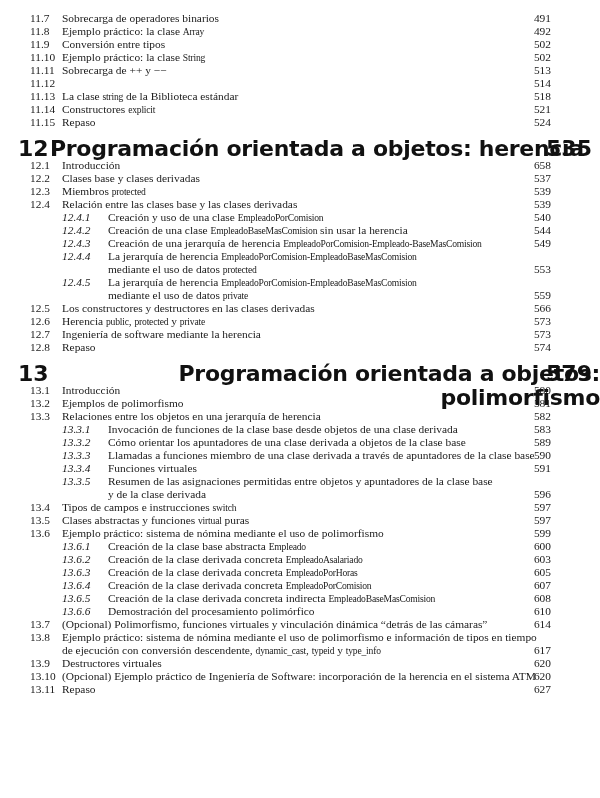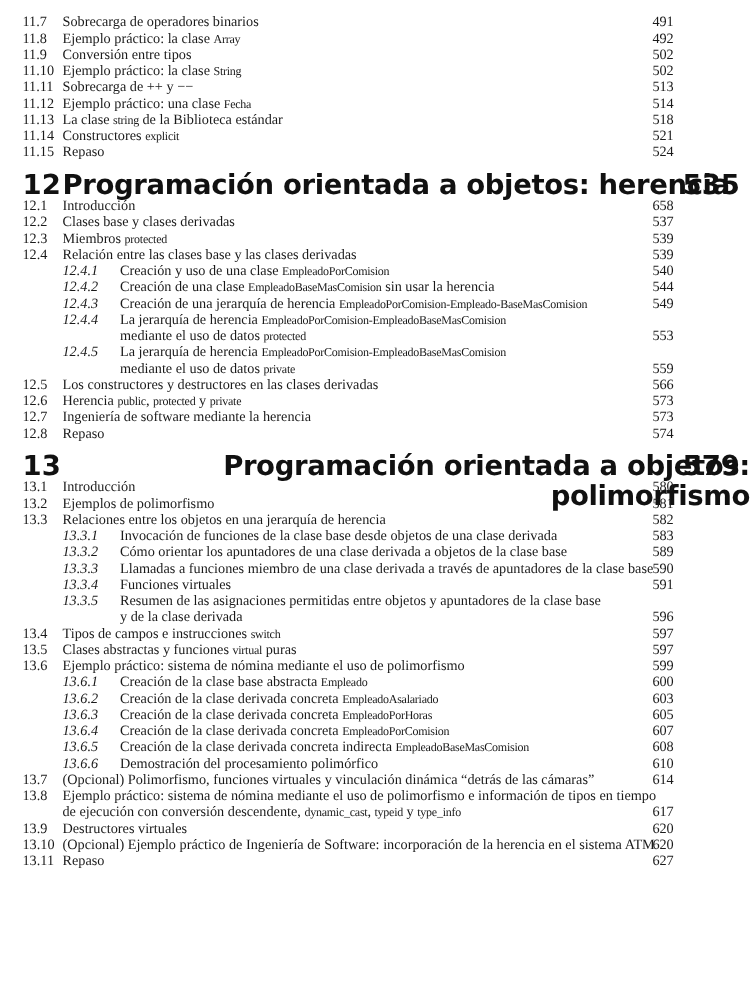--- a/index.html
+++ b/index.html
@@ -1,21 +1,21 @@
 <!DOCTYPE html>
 <html><head>
 <meta charset="utf-8">
 <style>
   html, body { margin: 0; padding: 0; }
   body {
     width: 600px; height: 798px; background: #ffffff; overflow: hidden;
     font-family: "Liberation Serif", serif; color: #1a1a1a; position: relative;
   }
   .toc { position: absolute; left: 0; top: 0; width: 600px; }
-  .row { position: absolute; left: 0; width: 523px; height: 13px; font-size: 11.4px; line-height: 13px; padding-left: 24px; }
+  .row { position: absolute; left: 12px; width: 523px; height: 13px; font-size: 11.4px; line-height: 13px; padding-left: 24px; }
   .num { position: absolute; left: 18px; white-space: nowrap; }
   .title { position: absolute; left: 50px; white-space: nowrap; }
   .row.sub .num { left: 50px; font-style: italic; }
   .row.sub .title { left: 96px; }
   .page { position: absolute; right: 8px; white-space: nowrap; }
   .code { font-family: Liberation Serif, serif; font-size: 9.6px; letter-spacing: -0.2px; }
   .chap { position: absolute; left: 0; width: 600px; height: 24px; font-family: "DejaVu Sans", sans-serif; font-weight: bold; font-size: 22px; line-height: 24px; color: #111; }
   .chap .cnum { position: absolute; left: 18px; }
   .chap .ctitle { position: absolute; left: 50px; letter-spacing: -0.3px; text-align: right; }
   .chap .cpage { position: absolute; right: 8px; }
@@ -45,21 +45,20 @@
     <span class="title"><span>Ejemplo práctico: la clase </span><span class="code">String</span></span>
     <span class="page">502</span>
   </div>
   <div class="row" style="top:64px">
     <span class="num">11.11</span>
     <span class="title"><span>Sobrecarga de ++ y −−</span></span>
     <span class="page">513</span>
   </div>
   <div class="row" style="top:77px">
     <span class="num">11.12</span>
-    <span class="title"><span>Ejemplo práctico: una clase </span><span class="code">Fecha</span></span>
     <span class="page">514</span>
   </div>
   <div class="row" style="top:90px">
     <span class="num">11.13</span>
     <span class="title"><span>La clase </span><span class="code">string</span><span> de la Biblioteca estándar</span></span>
     <span class="page">518</span>
   </div>
   <div class="row" style="top:103px">
     <span class="num">11.14</span>
     <span class="title"><span>Constructores </span><span class="code">explicit</span></span>

